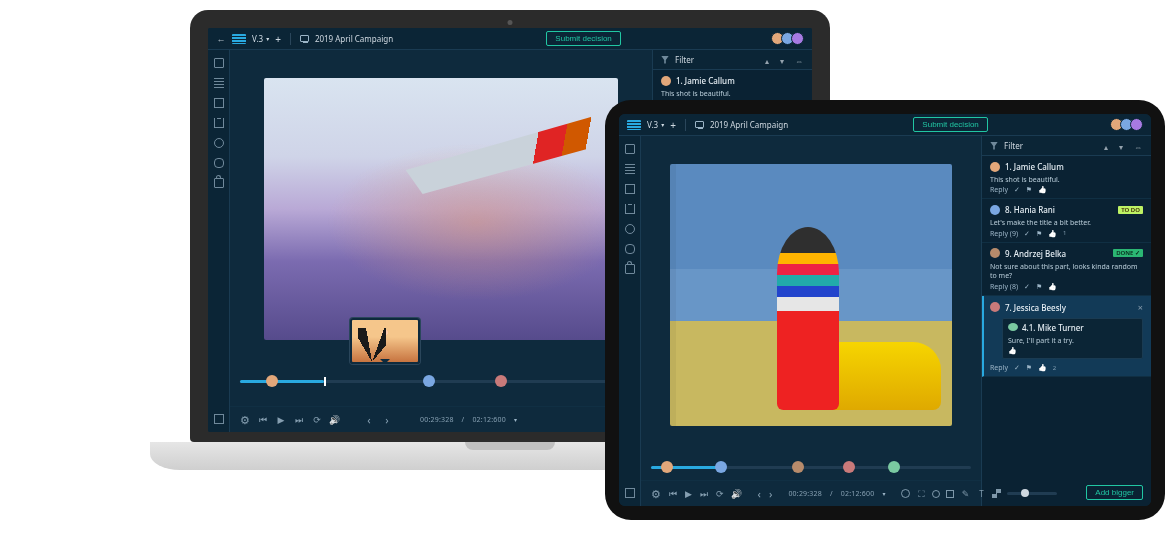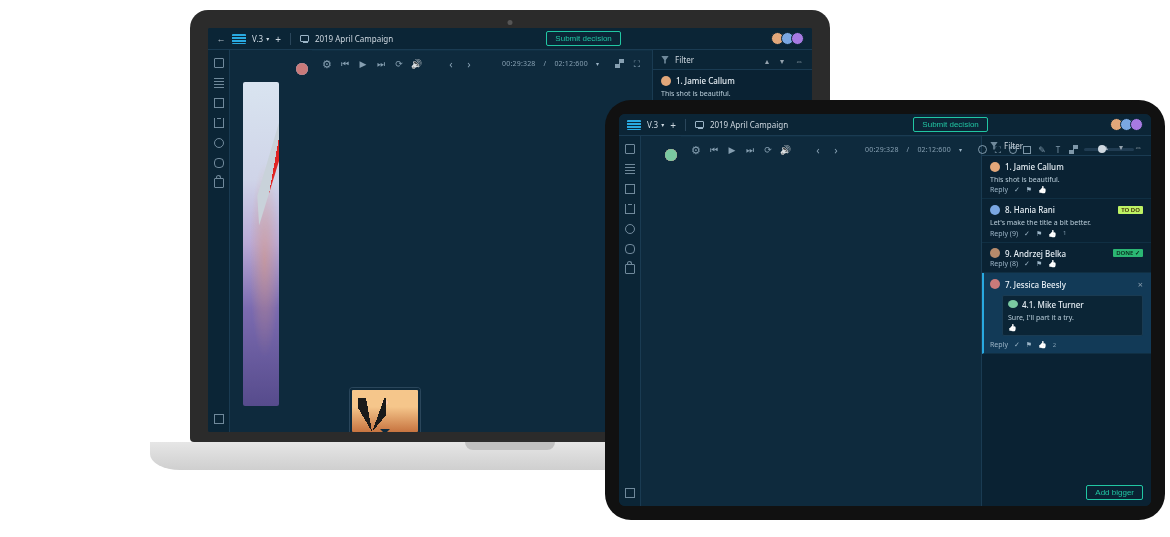--- a/index.html
+++ b/index.html
@@ -79,21 +79,21 @@
   }
   .avatars { display:flex; gap:-4px;}
   .av { width:13px; height:13px; border-radius:50%; margin-left:-3px; border:1px solid #0b2536;}
 
   .body { flex:1; display:flex; min-height:0;}
   .rail {
     width:22px; background:#0b2536; border-right:1px solid #1a3b52;
     display:flex; flex-direction:column; align-items:center; gap:10px; padding:8px 0;
   }
   .rail .ri { width:10px; height:10px; opacity:.7; display:flex; align-items:center; justify-content:center;}
-  .stage { flex:1; display:flex; flex-direction:row; background:#0e2a3d; min-width:0;}
+  .stage { flex:1; display:flex; flex-direction:column; background:#0e2a3d; min-width:0;}
   .viewer { flex:1; display:flex; align-items:center; justify-content:center; position:relative; min-height:0; padding:10px 10px 4px 10px;}
   .media { width:88%; height:88%; border-radius:2px; position:relative; overflow:hidden;}
   
   .media.plane {
     background:
       radial-gradient(ellipse 70% 50% at 60% 55%, rgba(220,150,120,.5), transparent 60%),
       linear-gradient(#d9e4f0 0%, #cfd4e8 30%, #b9a9d6 50%, #7b6bb0 70%, #564b8c 100%);
   }
   .wing {
     position:absolute;
@@ -464,20 +464,21 @@
                   <span class="cnt">1</span>
                 </div>
               </div>
 
               <div class="comment">
                 <div class="c-head">
                   <div class="dot" style="background:#b78b6b"></div>
                   <div class="c-name">9. Andrzej Belka</div>
                   <span class="badge">DONE ✓</span>
                 </div>
+                <div class="c-body">Not sure about this part, looks kinda random to me?</div>
                 <div class="c-actions">
                   <span>Reply (8)</span>
                   <span class="i-check"></span>
                   <span class="i-flag"></span>
                   <span class="thumb-up"></span>
                 </div>
               </div>
 
               <div class="comment hi">
                 <div class="c-head">

